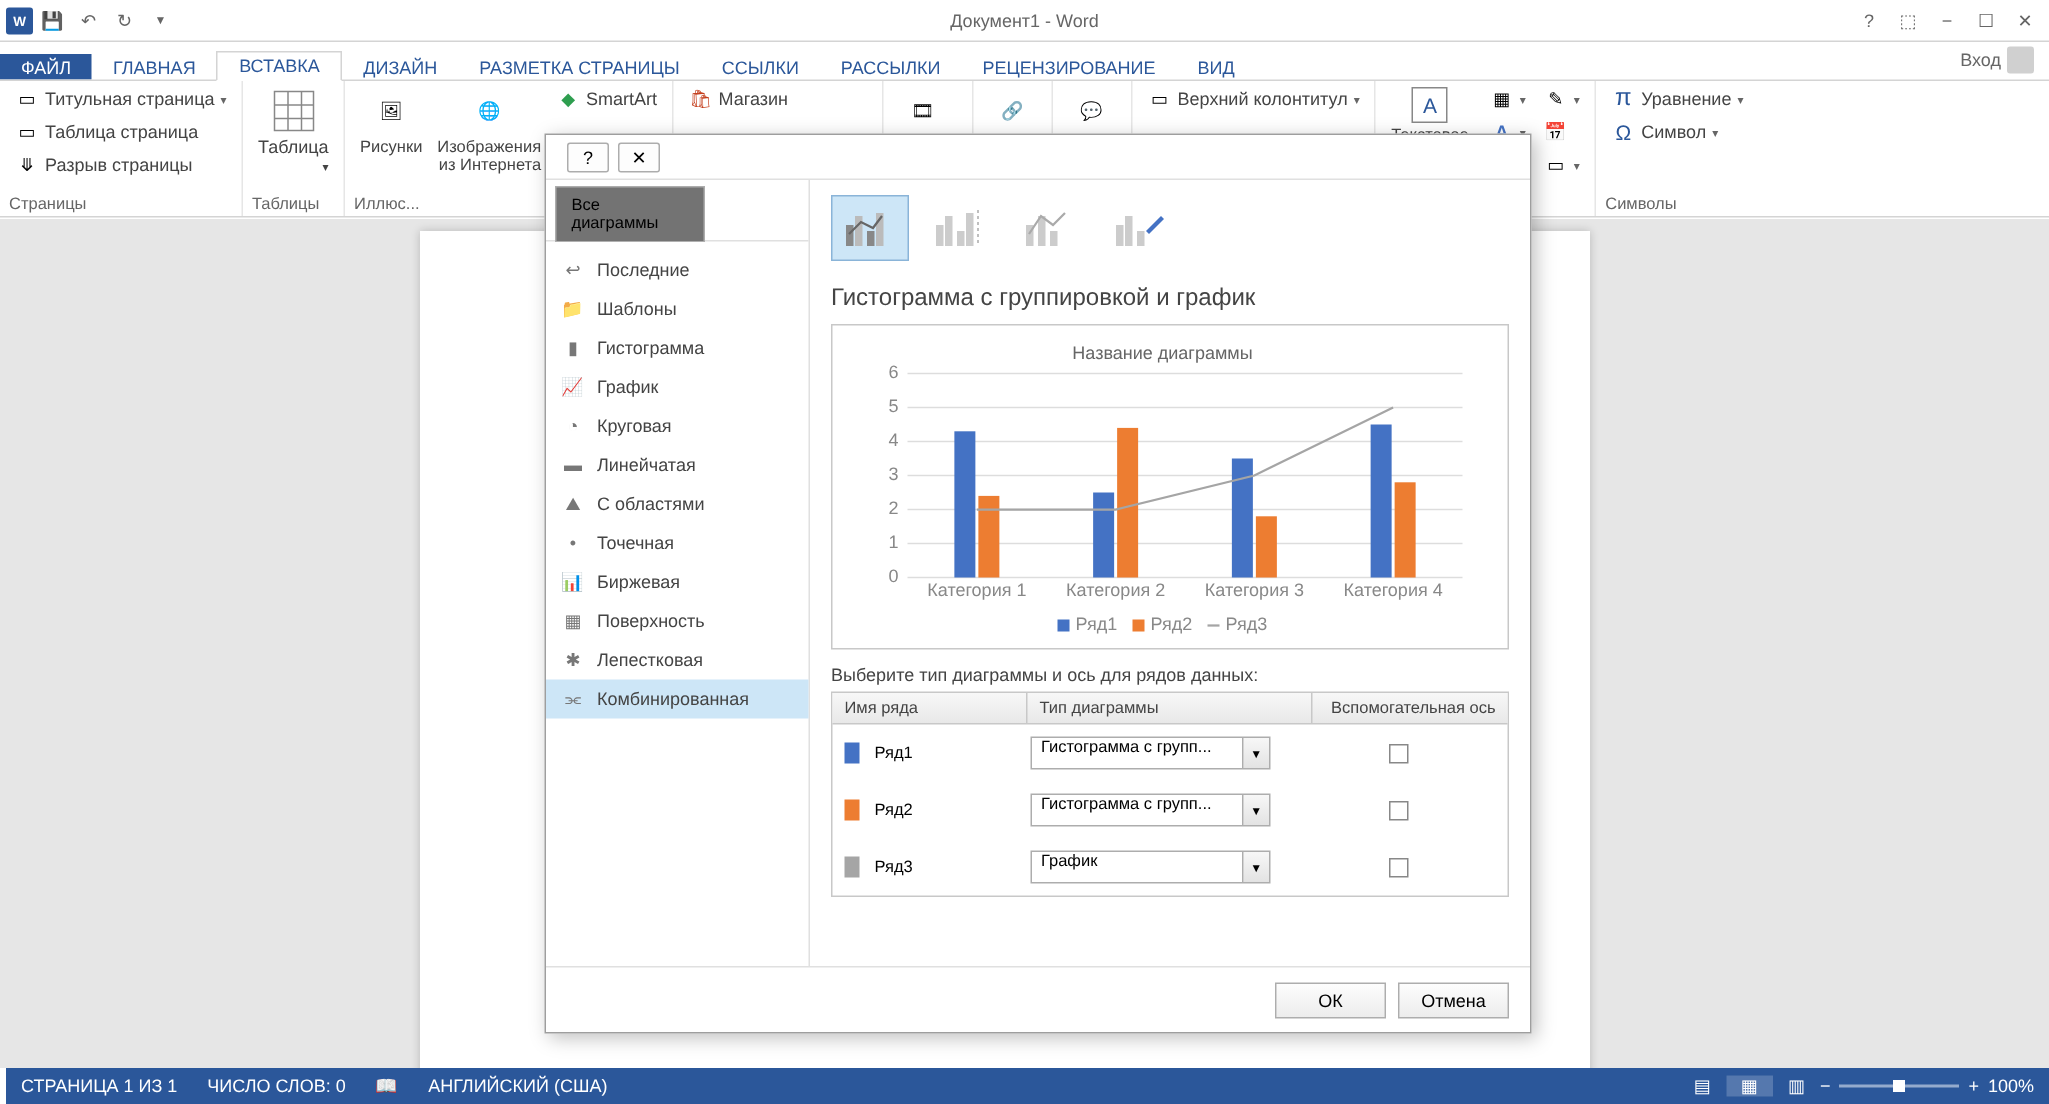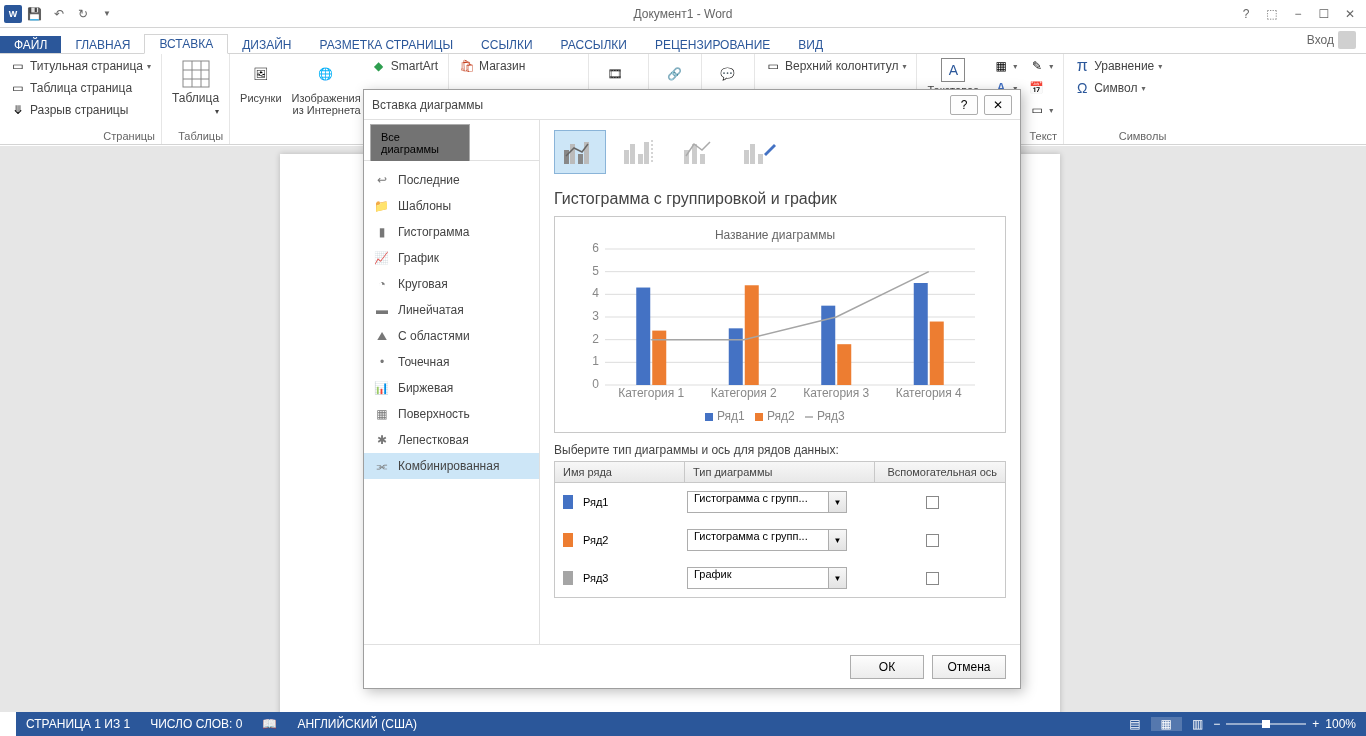--- a/index.html
+++ b/index.html
@@ -14,31 +14,31 @@
 .tabs{height:26px;display:flex;align-items:flex-end;background:#fff}
 .tab{padding:2px 14px;color:#2b579a;cursor:default;text-transform:uppercase;font-size:12px}
 .tab.file{background:#2b579a;color:#fff}
 .tab.active{border:1px solid #d4d4d4;border-bottom:1px solid #fff;color:#2b579a;background:#fff;position:relative;z-index:2}
 .tabs .spacer{flex:1}
 .tabs .login{padding:5px 10px;color:#666;display:flex;align-items:center;gap:4px}
 .tabs .login .avatar{width:18px;height:18px;background:#d0d0d0;border-radius:2px}
 .ribbon{height:92px;background:#fff;border-bottom:1px solid #d4d4d4;display:flex;position:relative;z-index:1;margin-top:-1px;border-top:1px solid #d4d4d4}
 .ribbon-group{border-right:1px solid #e6e6e6;padding:2px 6px 0;display:flex;flex-direction:column}
 .ribbon-group .items{flex:1;display:flex;align-items:flex-start;gap:2px}
-.ribbon-group .label{text-align:right;color:#666;font-size:11px;padding:2px 0}
+.ribbon-group .label{text-align:left;color:#666;font-size:11px;padding:2px 0}
 .rb-btn-v{display:flex;flex-direction:column;align-items:center;gap:2px;padding:2px 4px;cursor:default;min-width:40px}
 .rb-btn-v .ico{width:32px;height:32px;display:flex;align-items:center;justify-content:center}
 .rb-btn-v .txt{font-size:11px;color:#444;text-align:right;line-height:12px}
 .rb-btn-h{display:flex;align-items:center;gap:4px;padding:2px 4px;cursor:default;white-space:nowrap}
 .rb-btn-h .ico{width:16px;height:16px;display:flex;align-items:center;justify-content:center}
 .rb-btn-h .txt{font-size:12px;color:#444}
 .stack{display:flex;flex-direction:column;gap:2px}
 .doc-area{position:absolute;top:146px;left:0;right:0;bottom:24px;background:#e6e6e6;overflow:hidden}
 .page{position:absolute;left:280px;top:8px;width:780px;height:1000px;background:#fff;box-shadow:0 0 6px rgba(0,0,0,.2)}
-.statusbar{position:absolute;bottom:0;left:16px;right:0;height:24px;background:#2b579a;color:#fff;display:flex;align-items:center;font-size:11px}
+.statusbar{position:absolute;bottom:0;left:4px;right:0;height:24px;background:#2b579a;color:#fff;display:flex;align-items:center;font-size:11px}
 .statusbar .sb-item{padding:0 10px;cursor:default}
 .statusbar .sb-spacer{flex:1}
 .statusbar .zoom{display:flex;align-items:center;gap:6px;padding-right:10px}
 .statusbar .zoom .track{width:80px;height:2px;background:rgba(255,255,255,.5);position:relative}
 .statusbar .zoom .handle{position:absolute;left:50%;top:-3px;width:8px;height:8px;background:#fff;transform:translateX(-50%)}
 .dialog{position:absolute;left:363px;top:89px;width:658px;height:600px;background:#fff;border:1px solid #9e9e9e;box-shadow:3px 3px 12px rgba(0,0,0,.25);z-index:100}
 .dlg-title{height:30px;display:flex;align-items:center;padding:0 8px;border-bottom:1px solid #e0e0e0}
 .dlg-title .t{flex:1;color:#444}
 .dlg-title .hb,.dlg-title .cb{width:28px;height:20px;border:1px solid #adadad;border-radius:2px;display:flex;align-items:center;justify-content:center;margin-left:6px;background:#fdfdfd;cursor:default}
 .dlg-body{display:flex;height:524px}
@@ -290,21 +290,20 @@
     <div class="track">
         <div class="handle"></div>
       </div>
     <span>+</span>
     <span>100%</span>
   </div>
 </div>
 
 <div class="dialog">
   <div class="dlg-title">
-    <div class="t">Вставка диаграммы</div>
     <div class="hb">?</div>
     <div class="cb">✕</div>
   </div>
   <div class="dlg-body">
     <div class="dlg-left">
       <div class="dlg-tab">Все диаграммы</div>
       <div class="dlg-left-list" id="cat-list">
           <div class="cat-item">
             <span class="ci">↩</span>
             <span>Последние</span>

